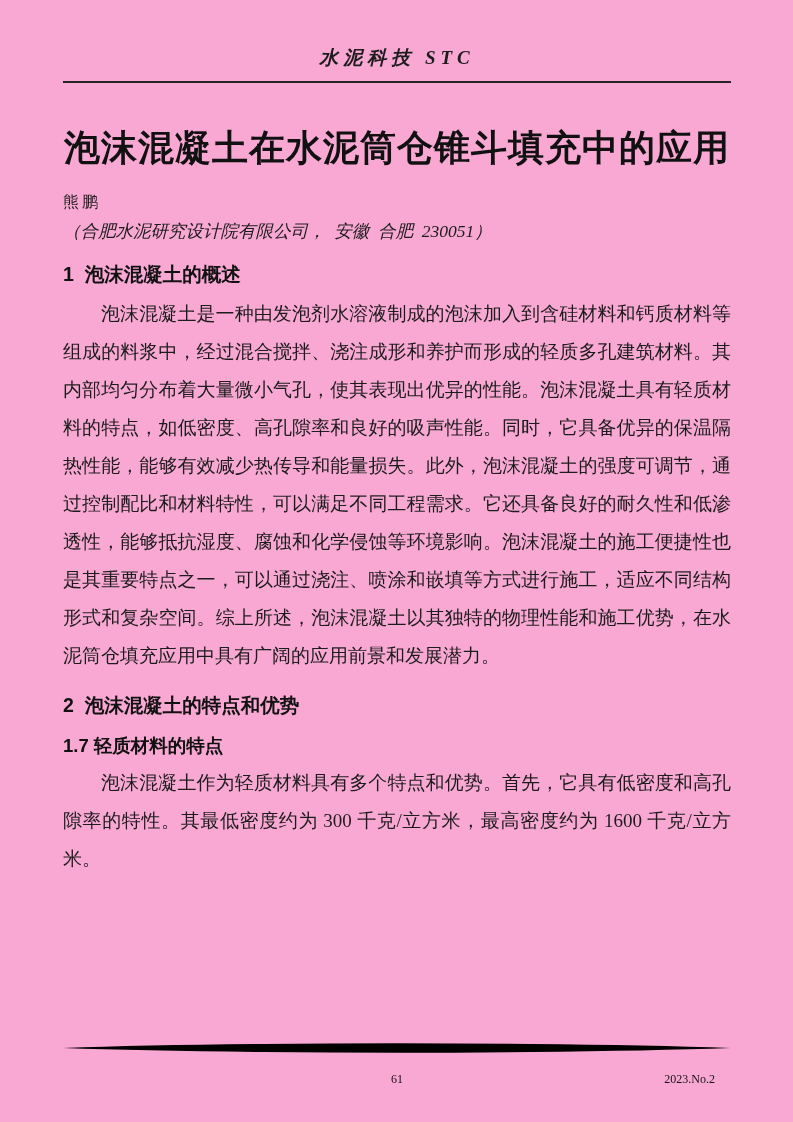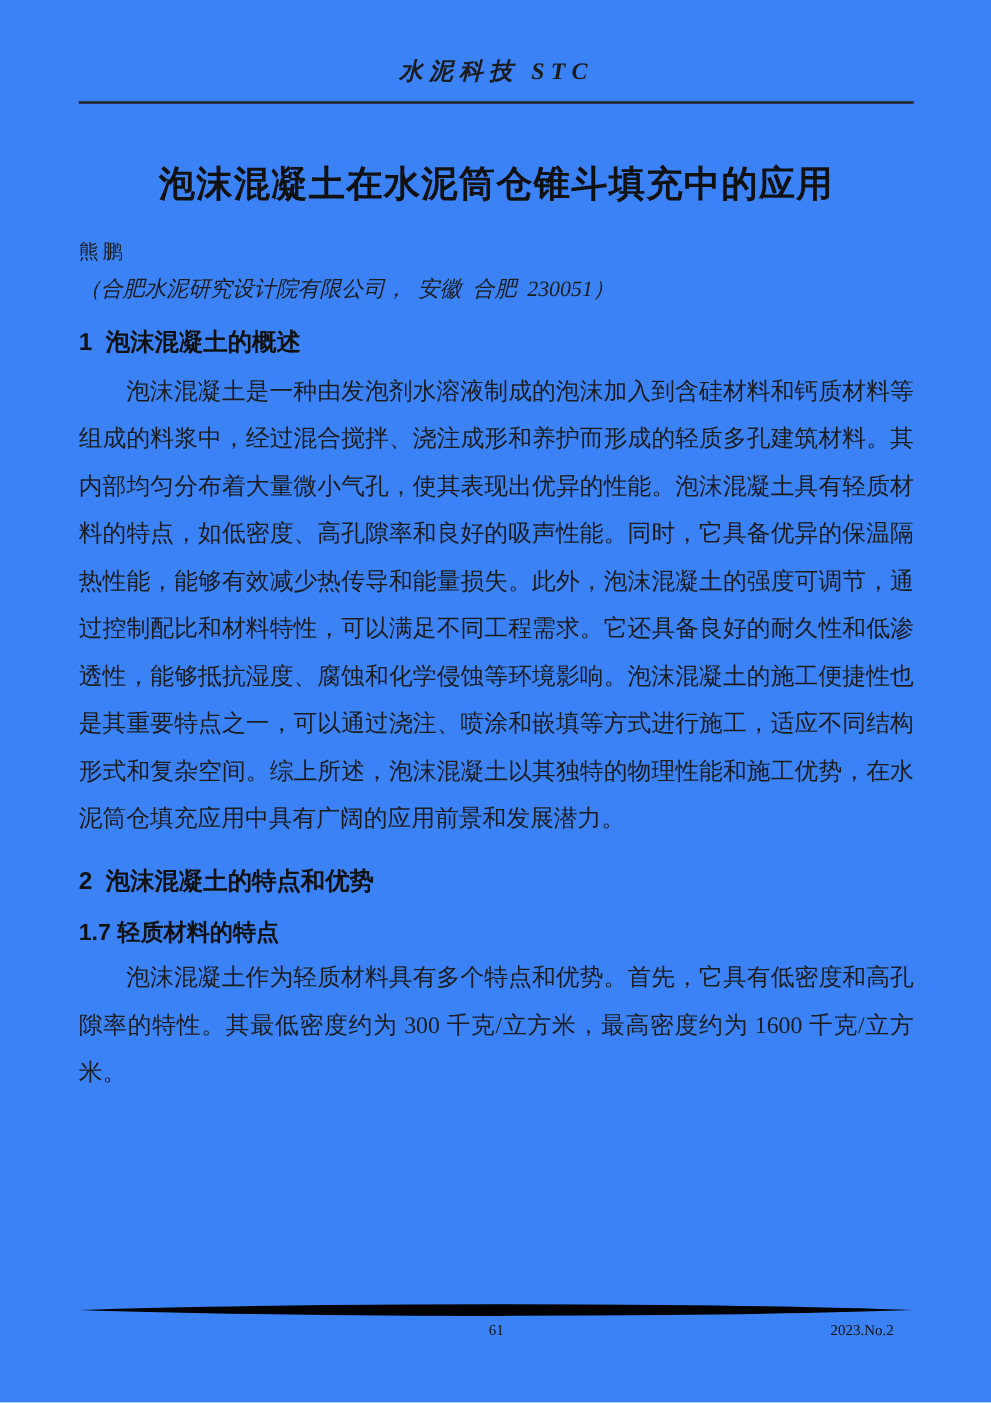--- a/index.html
+++ b/index.html
@@ -1,21 +1,21 @@
 <!DOCTYPE html>
 <html lang="zh"><head>
 <meta charset="utf-8">
 <style>
   html, body { margin: 0; padding: 0; background: #ffffff; }
   .page {
     position: relative;
     width: 793px;
     height: 1122px;
     margin: 0 auto;
-    background: #3b82f6;
+    background: #f9a8d4;
     box-sizing: border-box;
     padding: 46px 62px 0 63px;
     font-family: "Liberation Serif", serif;
     color: #1c1c1c;
     overflow: hidden;
   }
 
   
   .journal-header {
     text-align: center;
@@ -30,21 +30,21 @@
     border-top: 2.5px solid #242424;
     margin: 11px 0 0 0;
   }
 
   
   .article-title {
     margin: 44px 0 0 0;
     text-align: center;
     font-family: "Liberation Sans", sans-serif;
     font-weight: 700;
-    font-size: 29px;
+    font-size: 36px;
     line-height: 42px;
     letter-spacing: 1px;
     color: #111;
   }
   .author {
     margin-top: 22px;
     text-align: left;
     font-size: 16px;
     letter-spacing: 3px;
     line-height: 22px;
@@ -91,21 +91,21 @@
   .footer {
     position: absolute;
     left: 63px;
     right: 62px;
     top: 1042px;
   }
   .footer-bar svg { display: block; width: 100%; height: 12px; }
   .footer-meta {
     position: relative;
     height: 16px;
-    margin-top: 3px;
+    margin-top: 18px;
     font-size: 12px;
     font-family: "Liberation Serif", serif;
     color: #111;
   }
   .page-number { position: absolute; left: 50%; transform: translateX(-50%); }
   .issue { position: absolute; right: 16px; }
 </style>
 </head>
 <body>
 

